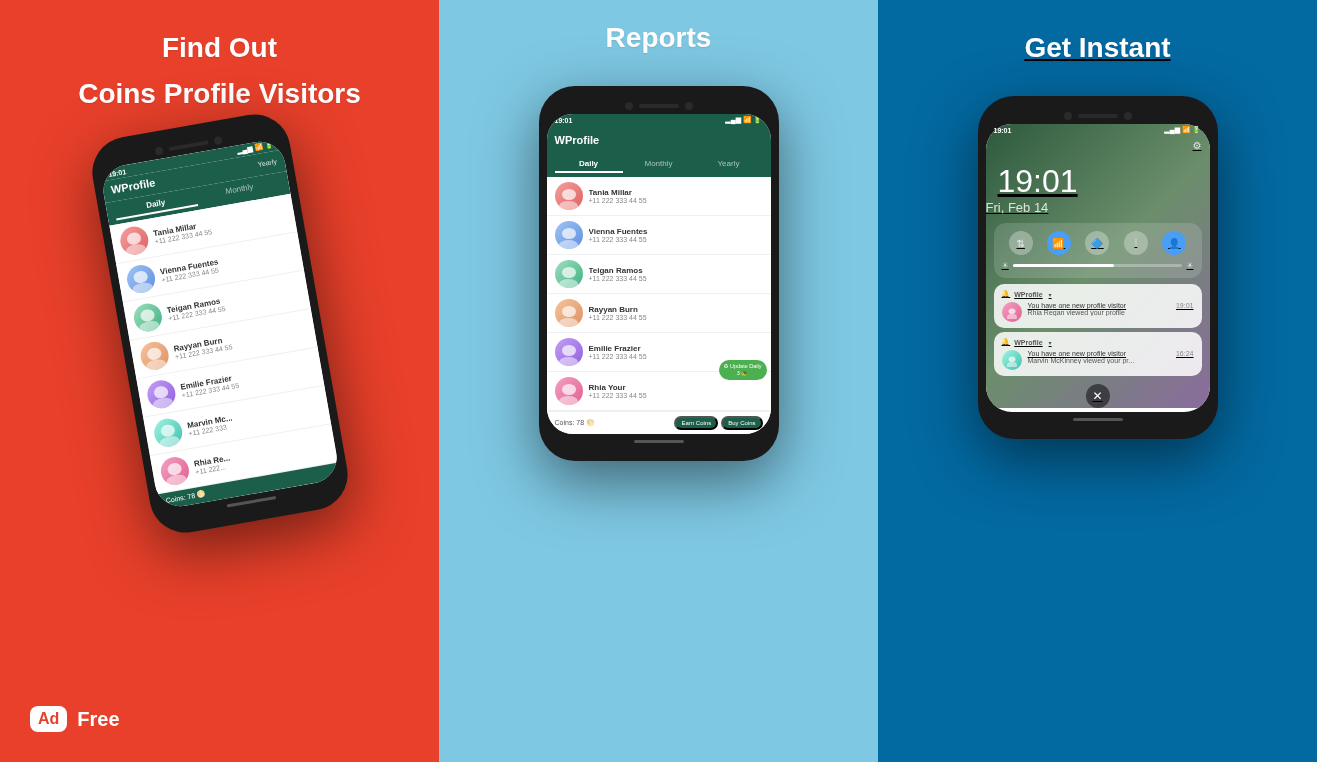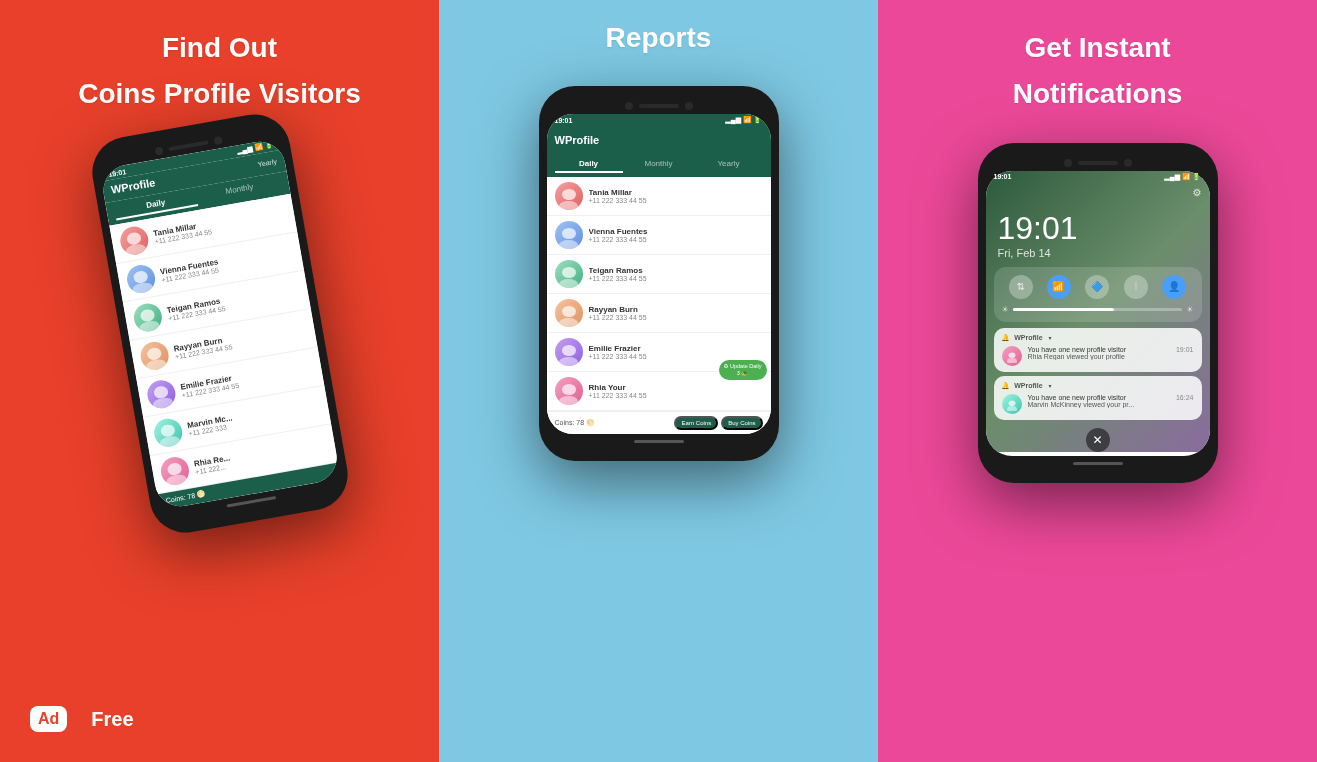--- a/index.html
+++ b/index.html
@@ -2,21 +2,21 @@
 <html><head>
   <meta charset="utf-8">
   <style>
     * { margin: 0; padding: 0; box-sizing: border-box; }
     body { width: 1317px; height: 762px; display: flex; font-family: 'Arial', sans-serif; overflow: hidden; }
 
     
     .panel { flex: 1; display: flex; flex-direction: column; align-items: center; justify-content: flex-start; padding: 30px 20px 20px; position: relative; overflow: hidden; }
     .panel-left { background: #E8402A; }
     .panel-center { background: #7EC8E3; }
-    .panel-right { background: #ec4899; }
+    .panel-right { background: #0369a1; text-decoration: underline; }
 
     
     .panel-title { color: white; font-size: 28px; font-weight: 800; text-align: center; line-height: 1.3; margin-bottom: 20px; text-shadow: 0 1px 2px rgba(0,0,0,0.1); }
 
     
     .phone-wrap { position: relative; margin-top: 10px; }
 
     
     .phone-left-wrap { transform: rotate(-10deg); margin-top: -10px; }
 
@@ -52,35 +52,35 @@
     .coins-bar { background: white; display: flex; justify-content: space-between; align-items: center; padding: 4px 8px; border-top: 1px solid #eee; }
     .coins-text { font-size: 7px; color: #555; }
     .action-btns { display: flex; gap: 3px; }
     .action-btn { background: #1B5E4A; color: white; font-size: 6px; padding: 2px 5px; border-radius: 10px; white-space: nowrap; }
 
     
     .phone-bottom { display: flex; justify-content: center; padding: 6px 0; }
     .home-bar { width: 50px; height: 3px; background: #555; border-radius: 2px; }
 
     
-    .ad-badge { position: absolute; bottom: 30px; left: 30px; display: flex; align-items: center; gap: 24px; }
+    .ad-badge { position: absolute; bottom: 30px; left: 30px; display: flex; align-items: center; gap: 10px; }
     .ad-box { background: white; border-radius: 8px; padding: 4px 8px; display: flex; align-items: center; gap: 2px; }
     .ad-text { color: #E8402A; font-size: 16px; font-weight: 900; }
     .free-text { color: white; font-size: 20px; font-weight: bold; }
 
     
     .phone-center { width: 240px; }
 
     
     .phone-right { width: 240px; }
 
     
     .lock-screen { background: linear-gradient(135deg, #2d5a3d 0%, #6b8e6b 50%, #8b6b9e 100%); }
     .lock-time { font-size: 32px; font-weight: 300; color: white; padding: 10px 12px 0; }
-    .lock-date { font-size: 11px; color: rgba(255,255,255,0.8); padding: 0 12px 8px; }
+    .lock-date { font-size: 13px; color: rgba(255,255,255,0.8); padding: 0 0 8px; }
     .lock-gear { color: rgba(255,255,255,0.8); font-size: 10px; }
 
     
     .quick-settings { background: rgba(255,255,255,0.15); margin: 0 8px 6px; border-radius: 12px; padding: 8px; }
     .qs-icons { display: flex; justify-content: space-around; margin-bottom: 6px; }
     .qs-icon { width: 24px; height: 24px; border-radius: 50%; display: flex; align-items: center; justify-content: center; font-size: 10px; }
     .qs-icon.active-blue { background: #4B9EF5; color: white; }
     .qs-icon.active-gray { background: rgba(255,255,255,0.3); color: rgba(255,255,255,0.8); }
     .brightness-bar { display: flex; align-items: center; gap: 4px; }
     .brightness-icon { font-size: 8px; color: rgba(255,255,255,0.7); }
@@ -390,21 +390,20 @@
       <div class="phone-bottom">
         <div class="home-bar"></div>
       </div>
     </div>
   </div>
 </div>
 
 <div class="panel panel-right">
   <div>
     <div class="panel-title">Get Instant</div>
-    <div class="panel-title" style="margin-top:-10px">Notifications</div>
   </div>
 
   <div class="phone-wrap">
     <div class="phone phone-right">
       <div class="phone-camera-row">
         <div class="phone-camera"></div>
         <div class="phone-speaker"></div>
         <div class="phone-camera"></div>
       </div>
       <div class="phone-screen">

